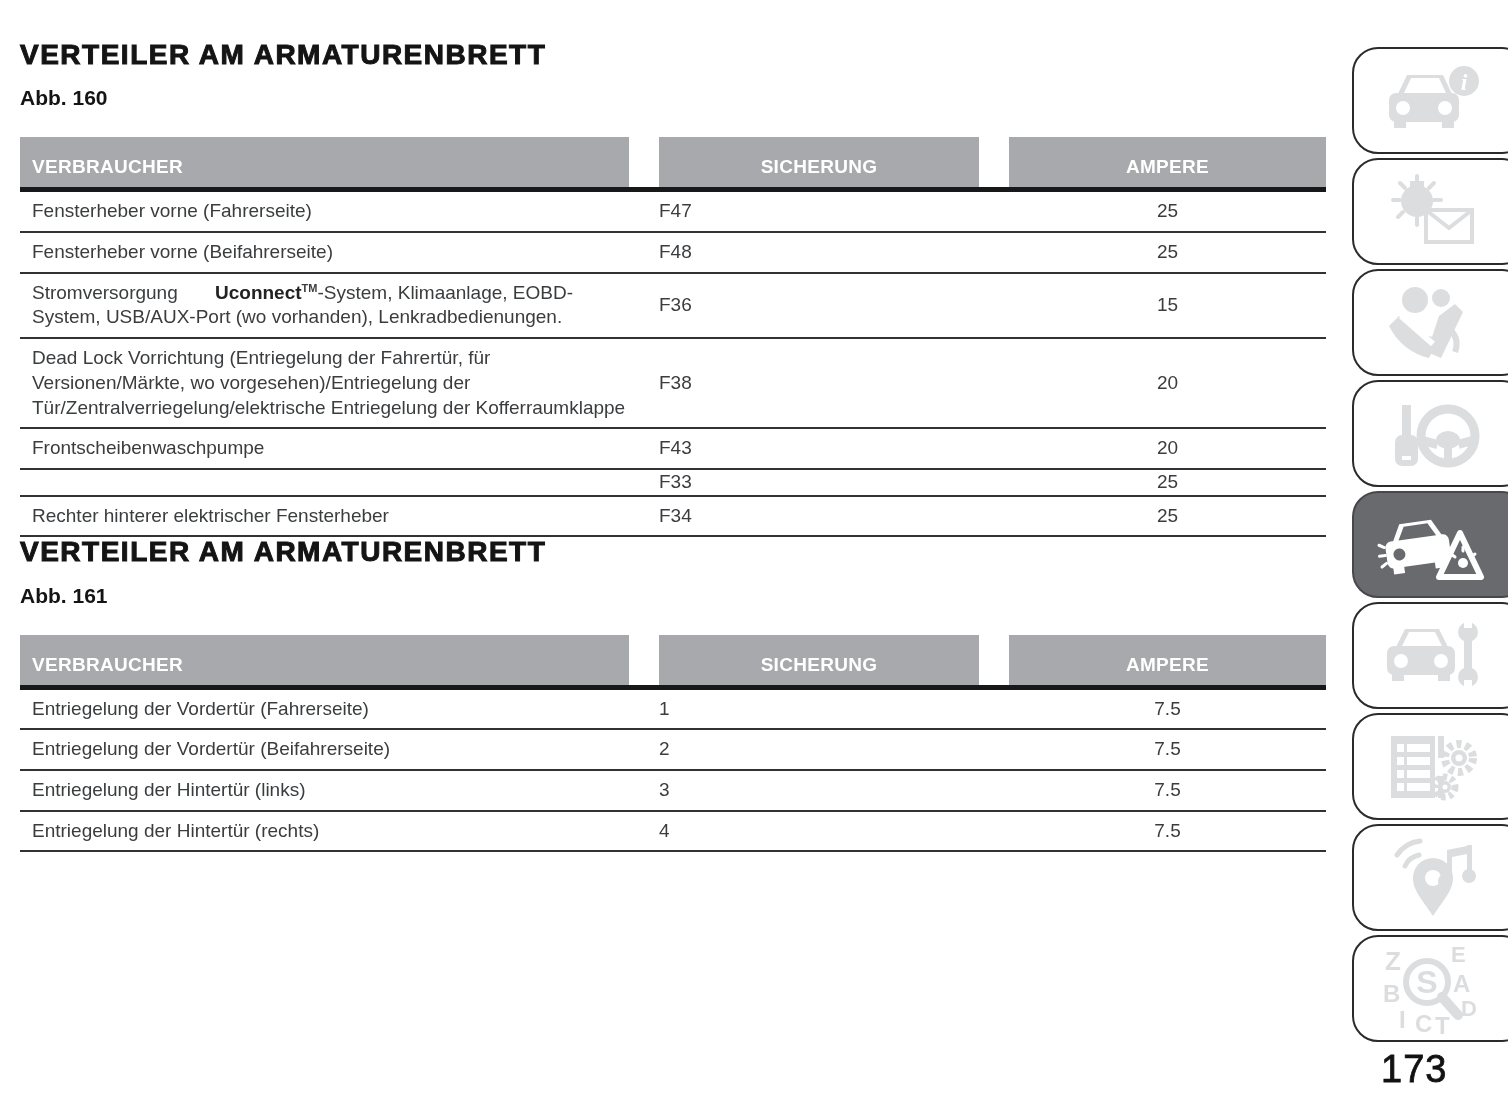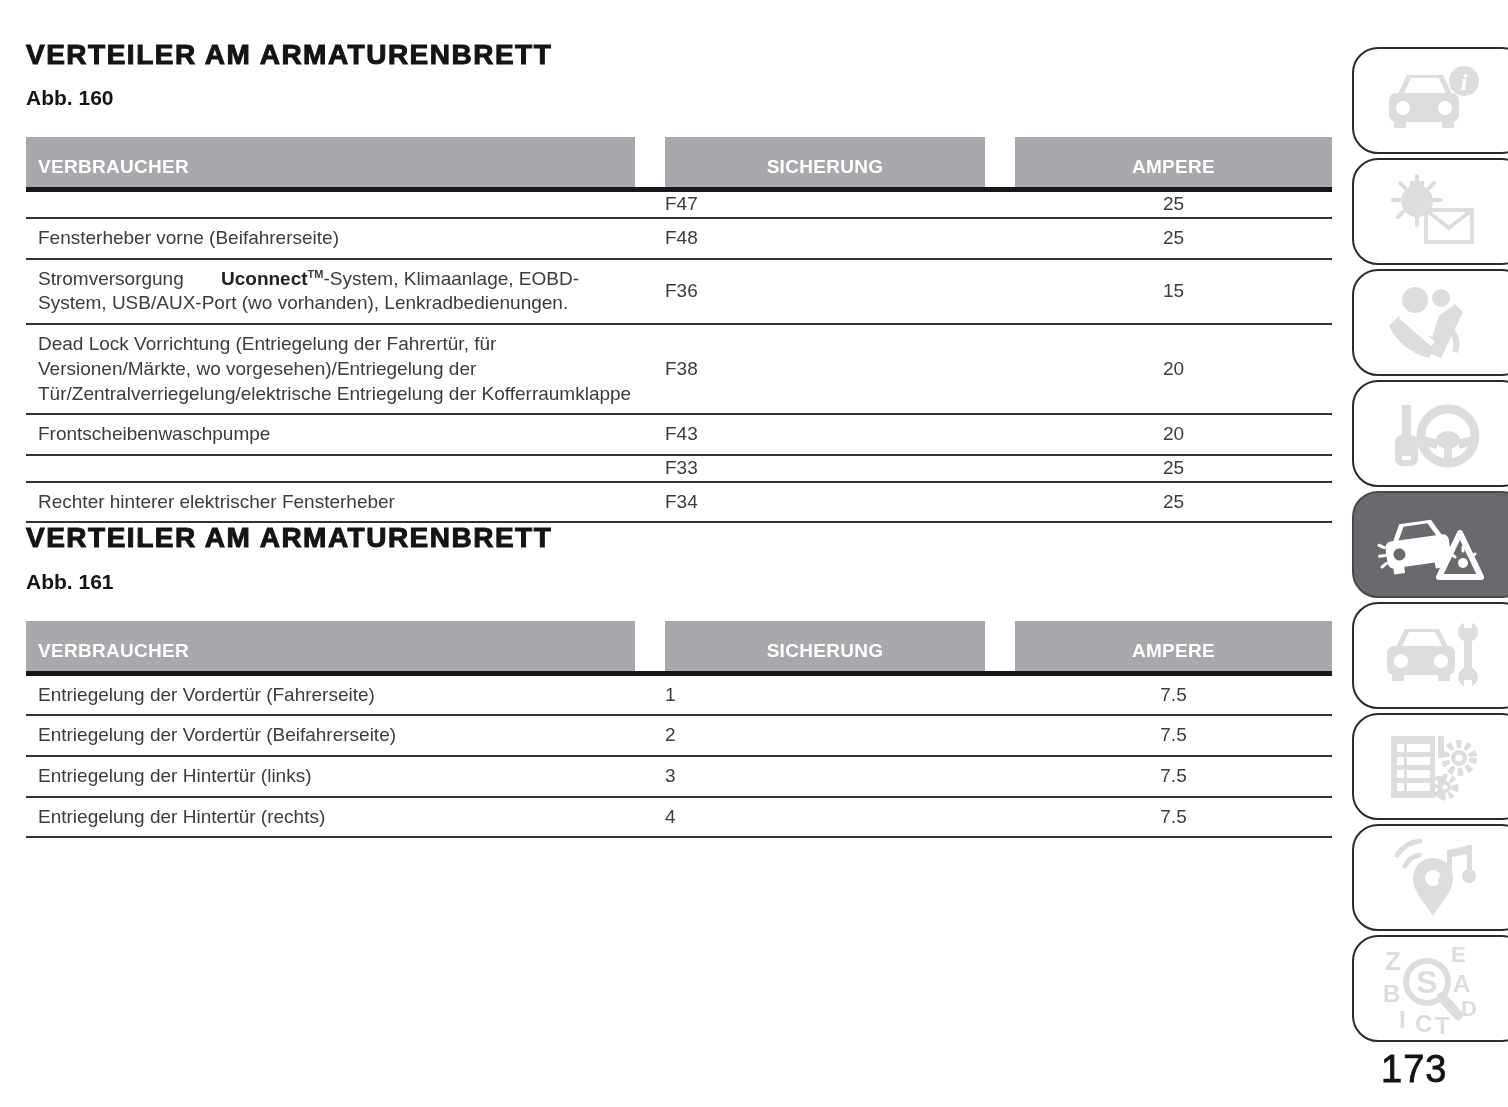--- a/index.html
+++ b/index.html
@@ -13,21 +13,21 @@
     --body-text:#3a3c3e;
     --title-text:#141414;
   }
   html,body{margin:0;padding:0;}
   body{
     width:1508px;height:1107px;position:relative;overflow:hidden;
     background:#ffffff;
     font-family:"Liberation Sans", sans-serif;
     -webkit-font-smoothing:antialiased;
   }
-  .content{position:absolute;left:26px;top:40px;width:1306px;}
+  .content{position:absolute;left:20px;top:40px;width:1306px;}
   h1.sec-title{
     margin:0;font-size:28px;line-height:1.05;font-weight:bold;
     letter-spacing:1.5px;color:var(--title-text);
     -webkit-text-stroke:1px var(--title-text);
   }
   .fig-label{margin-top:17px;font-size:21px;font-weight:bold;color:var(--title-text);}
   .fuse-table{margin-top:27px;}
   .t2{margin-top:14px;}
   .thead{
     display:grid;grid-template-columns:609px 30px 320px 30px 317px;
@@ -75,20 +75,21 @@
   <h1 class="sec-title">VERTEILER AM ARMATURENBRETT</h1>
   <div class="fig-label">Abb. 160</div>
 
   <div class="fuse-table">
     <div class="thead">
       <div class="th c1">VERBRAUCHER</div>
       <div class="th c2">SICHERUNG</div>
       <div class="th c3">AMPERE</div>
     </div>
     <div class="row">
+      <div class="c1">Fensterheber vorne (Fahrerseite)</div>
       <div class="c2">F47</div>
       <div class="c3">25</div>
     </div>
     <div class="row">
       <div class="c1">Fensterheber vorne (Beifahrerseite)</div>
       <div class="c2">F48</div>
       <div class="c3">25</div>
     </div>
     <div class="row">
       <div class="c1"><span>Stromversorgung </span><b>Uconnect</b><sup>TM</sup><span>-System, Klimaanlage, EOBD-System, USB/AUX-Port (wo vorhanden), Lenkradbedienungen.</span></div>

